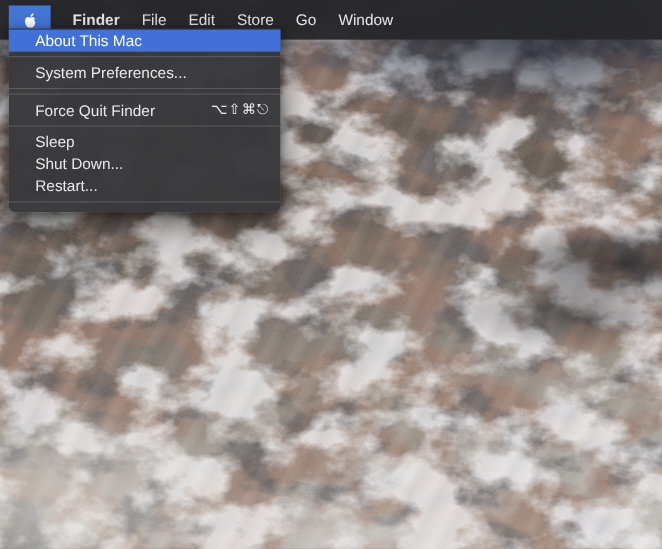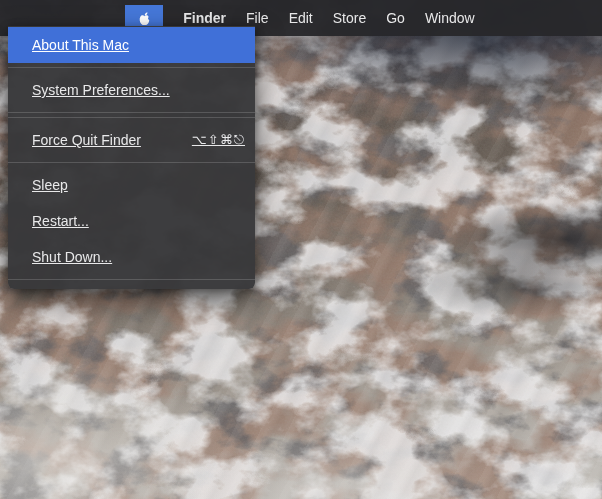--- a/index.html
+++ b/index.html
@@ -61,21 +61,20 @@
   .menubar {
     position: absolute;
     top: 0; left: 0; right: 0;
     height: 36px;
     background: rgba(40,40,43,0.96);
     display: flex;
     align-items: center;
     color: #e8e8e9;
     font-size: 14px;
     z-index: 10;
-    justify-content: center;
   }
   .apple-box {
     margin-left: 8px;
     width: 38px;
     height: 26px;
     display: flex;
     align-items: center;
     justify-content: center;
     background: #4577d8;
   }
@@ -100,26 +99,25 @@
     width: 247px;
     background: rgba(56,56,58,0.97);
     border-radius: 0 0 6px 6px;
     padding: 1px 0 5px 0;
     box-shadow: 0 12px 28px rgba(0,0,0,0.55), 0 2px 8px rgba(0,0,0,0.35);
     z-index: 20;
     color: #e9e9ea;
     font-size: 14px;
   }
   .menu-item {
-    height: 36px;
+    height: 20px;
     display: flex;
     align-items: center;
     padding: 0 10px 0 24px;
     white-space: nowrap;
-    text-decoration: underline;
   }
   .menu-item .label { flex: 0 0 auto; }
   .menu-item .spacer { flex: 1 1 auto; }
   .menu-item.highlighted {
     background: #4070d8;
     color: #ffffff;
   }
   .shortcut {
     font-family: "DejaVu Sans", sans-serif;
     font-size: 13px;
@@ -227,23 +225,23 @@
       <span class="spacer"></span>
       <span class="shortcut">⌥⇧⌘⎋</span>
     </div>
 
     <div class="menu-sep"></div>
 
     <div class="menu-item">
       <span class="label">Sleep</span>
     </div>
     <div class="menu-item">
+      <span class="label">Shut Down...</span>
+    </div>
+    <div class="menu-item">
       <span class="label">Restart...</span>
-    </div>
-    <div class="menu-item">
-      <span class="label">Shut Down...</span>
     </div>
 
     <div class="menu-sep"></div>
 
 
   </div>
 </div>
 
 </body></html>

